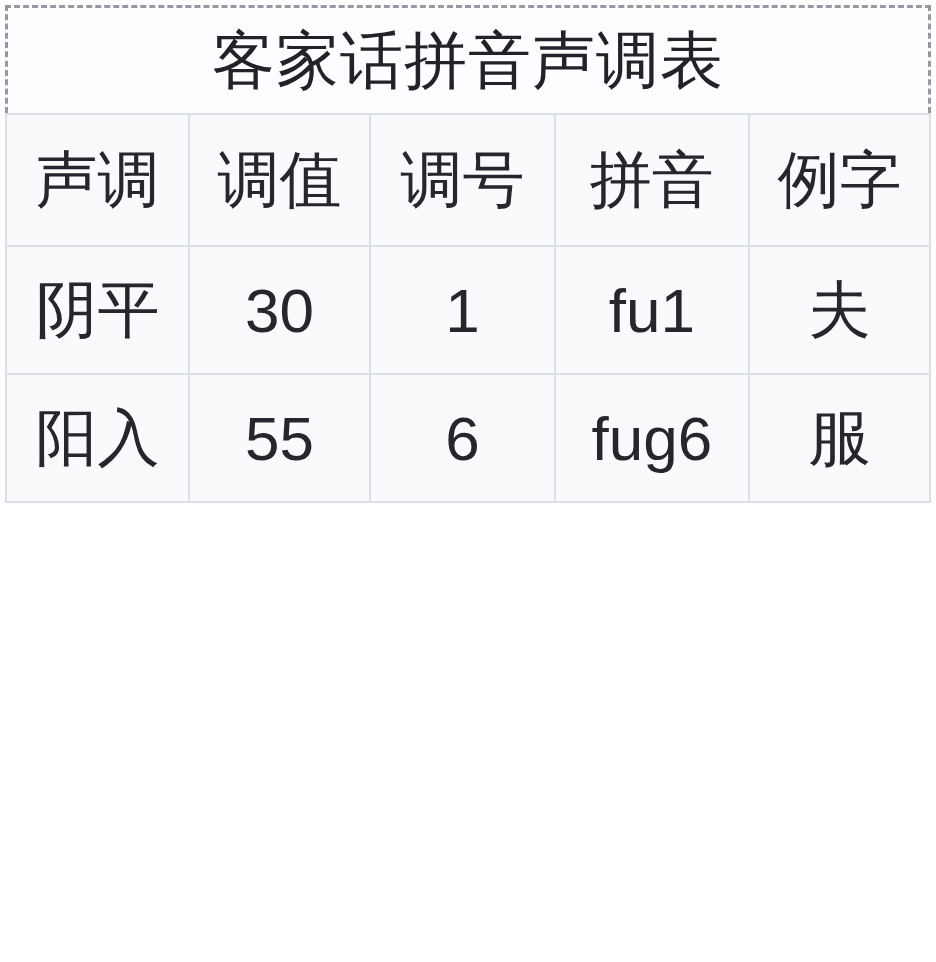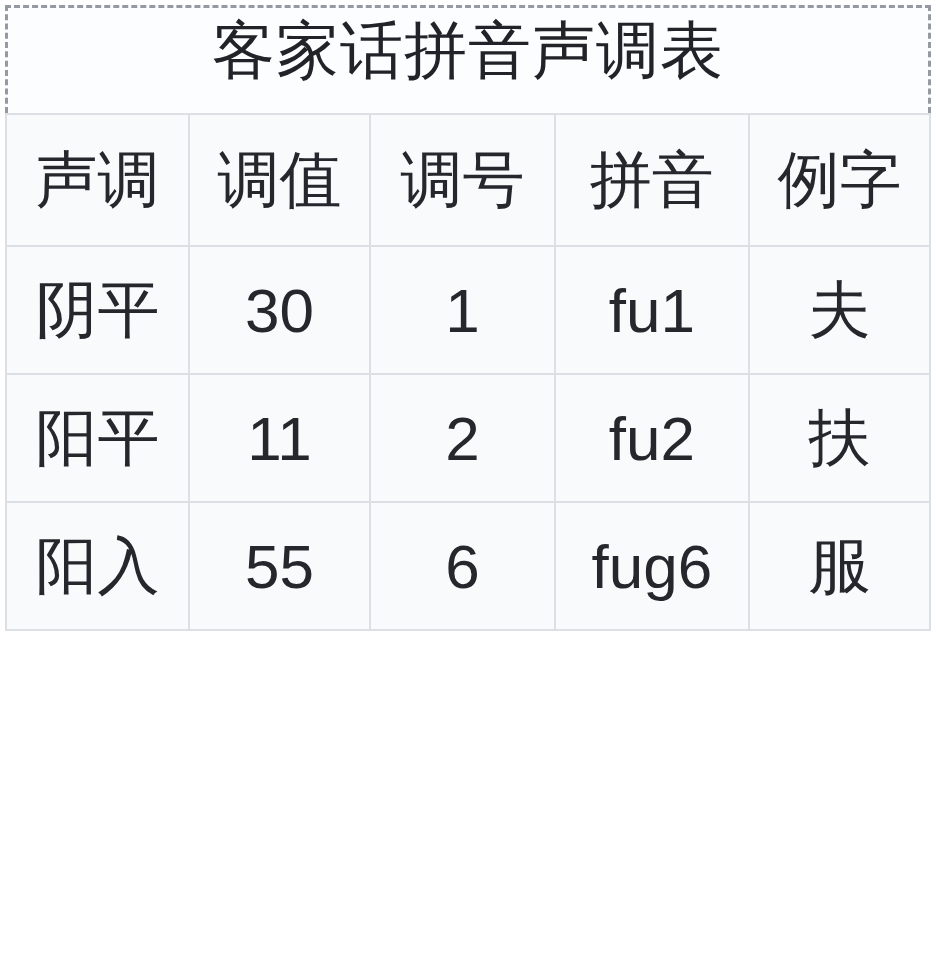--- a/index.html
+++ b/index.html
@@ -15,20 +15,21 @@
     padding: 5px 5px 0 5px;
     box-sizing: border-box;
   }
   .title-box {
     box-sizing: border-box;
     height: 108px;
     border: 3px dashed #9599a1;
     border-bottom: none;
     background: #fcfdfe;
     display: flex;
+    align-items: center;
     justify-content: center;
     font-size: 63px;
     letter-spacing: 1px;
     color: #222229;
   }
   table.tone-table {
     width: 100%;
     border-collapse: collapse;
     table-layout: fixed;
     background: #f9fafc;
@@ -81,27 +82,20 @@
     </thead>
     <tbody>
       <tr>
         <td>阴平</td>
         <td>30</td>
         <td>1</td>
         <td>fu1</td>
         <td>夫</td>
       </tr>
       <tr>
-        <td>阳平</td>
-        <td>11</td>
-        <td>2</td>
-        <td>fu2</td>
-        <td>扶</td>
-      </tr>
-      <tr>
         <td>阳入</td>
         <td>55</td>
         <td>6</td>
         <td>fug6</td>
         <td>服</td>
       </tr>
     </tbody>
   </table>
 
 </div>

